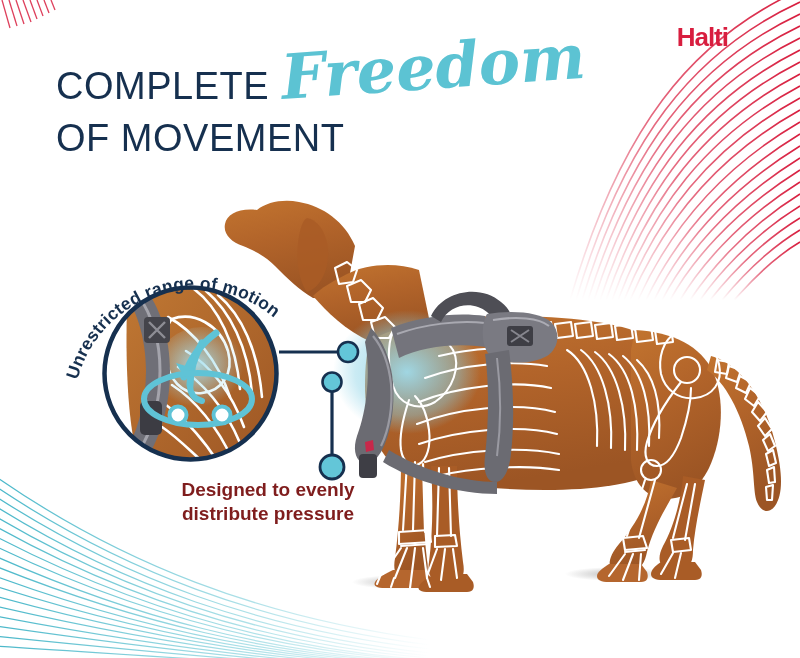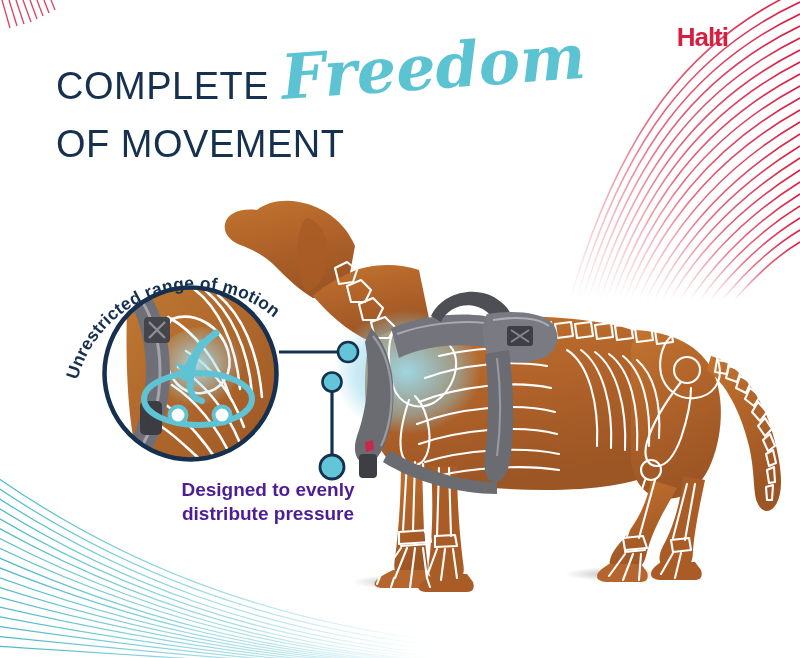--- a/index.html
+++ b/index.html
@@ -20,21 +20,21 @@
   .hl-row{display:flex;align-items:baseline;white-space:nowrap;}
   .hl-main{
     font-size:38px;line-height:52px;font-weight:400;letter-spacing:.5px;
     color:#16304f;font-family:"Liberation Sans",sans-serif;
   }
   .hl-script{
     font-size:62px;line-height:52px;color:#5cc3d3;margin-left:14px;
     font-family:"DejaVu Serif",serif;font-style:italic;font-weight:700;
     transform:rotate(-4deg);transform-origin:left bottom;display:inline-block;
   }
-  .hl-line2{margin-top:6px;}
+  .hl-line2{}
 
   
   .logo{
     position:absolute;right:72px;top:24px;
     font-size:26px;font-weight:700;letter-spacing:-1px;
     color:#d81e3f;font-family:"Liberation Sans",sans-serif;
     line-height:1;
   }
 
   
@@ -53,21 +53,21 @@
     font-family:"Liberation Sans",sans-serif;font-size:17.5px;font-weight:700;
     fill:#16304f;letter-spacing:.2px;
   }
 
   
   .connectors{position:absolute;left:0;top:0;width:800px;height:658px;pointer-events:none;}
 
   
   .caption{
     position:absolute;left:170px;top:478px;width:196px;text-align:center;
-    font-size:19px;line-height:24px;font-weight:700;color:#4c1d95;
+    font-size:19px;line-height:24px;font-weight:700;color:#7f1d1d;
     font-family:"Liberation Sans",sans-serif;
   }
 </style>
 </head>
 <body>
 
 <div class="stage">
 
   <svg class="deco deco-red" viewBox="0 0 260 300">
     <defs>

